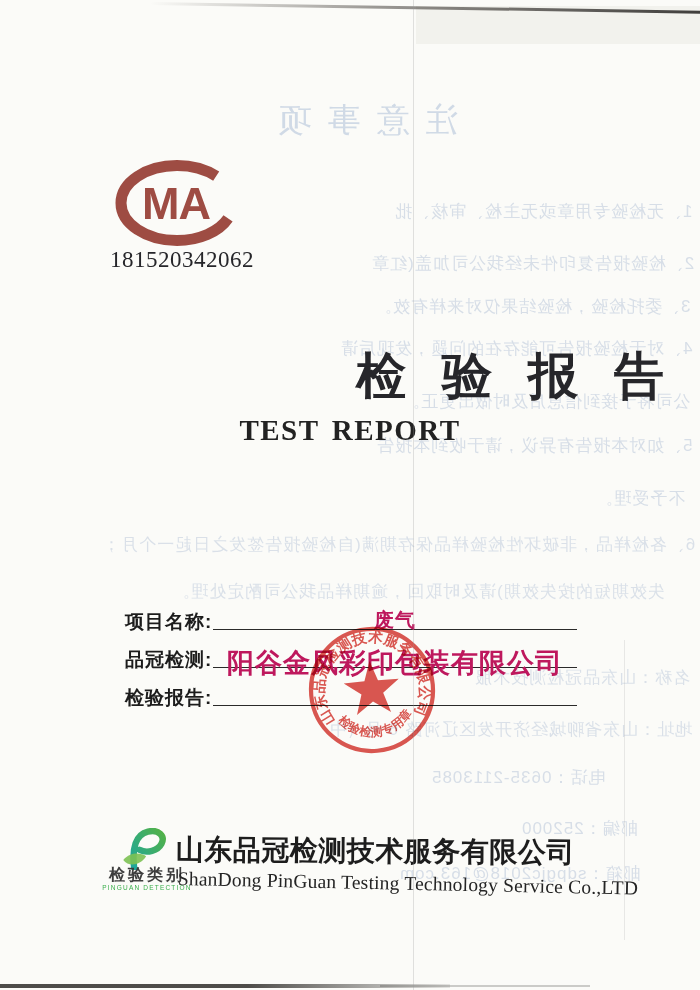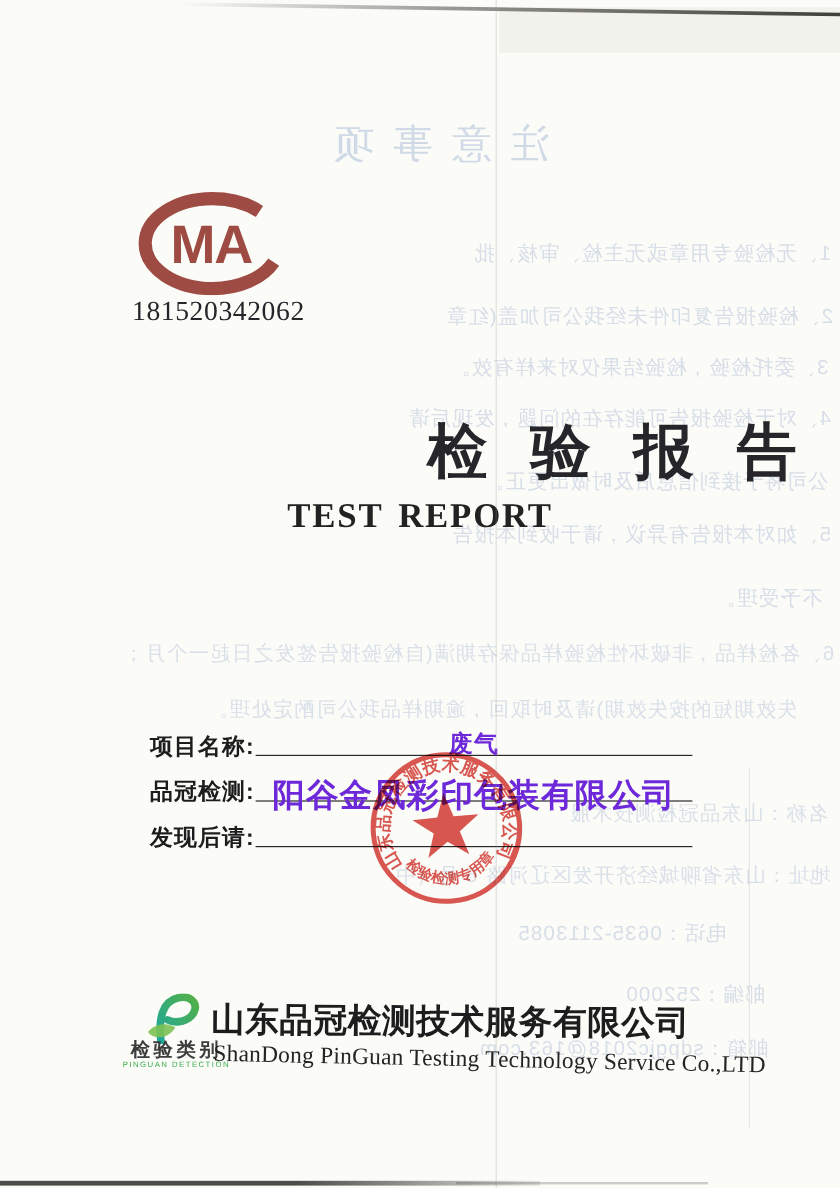--- a/index.html
+++ b/index.html
@@ -64,21 +64,21 @@
   .field-label{
     position:absolute;left:125px;top:0;
     font-size:19px;font-weight:bold;color:#1c1c1c;letter-spacing:1px;
   }
   .field-line{
     position:absolute;left:213px;width:364px;top:20px;
     border-bottom:1.6px solid #2a2a2a;height:0;
   }
   .field-value{
     position:absolute;left:213px;width:364px;top:-2px;height:22px;
-    text-align:center;font-size:20px;color:#6d28d9;font-weight:600;
+    text-align:center;font-size:20px;color:#be185d;font-weight:600;
     letter-spacing:1px;
   }
   .fr-1 .field-value{font-size:27px;}
   
   .stamp-svg{
     left:297px;top:615px;width:150px;height:150px;
     mix-blend-mode:multiply;opacity:.88;
   }
   
   .pg-logo-svg{left:118px;top:828px;width:58px;height:42px;}
@@ -153,21 +153,21 @@
   <span class="field-label">项目名称:</span>
   <span class="field-line"></span>
   <span class="field-value">废气</span>
 </div>
 <div class="field-row fr-1">
   <span class="field-label">品冠检测:</span>
   <span class="field-line"></span>
   <span class="field-value">阳谷金凤彩印包装有限公司</span>
 </div>
 <div class="field-row fr-2">
-  <span class="field-label">发现后请:</span>
+  <span class="field-label">检验报告:</span>
   <span class="field-line"></span>
 </div>
 
 <svg class="abs stamp-svg" viewBox="0 0 150 150">
   <g transform="rotate(-5 75 75)">
     <circle cx="75" cy="75" r="61" fill="none" stroke="#d8403a" stroke-width="4.2"></circle>
     <polygon points="75,46 81.8,65.7 102.6,66.0 85.9,78.6 92.1,98.5 75,86.5 57.9,98.5 64.1,78.6 47.4,66.0 68.2,65.7" fill="#d8403a"></polygon>
     <defs>
       <path id="arcTop" d="M 35.7 102.5 A 48 48 0 1 1 114.3 102.5" fill="none"></path>
       <path id="arcBottom" d="M 37.3 101.4 A 46 46 0 0 0 112.7 101.4" fill="none"></path>

